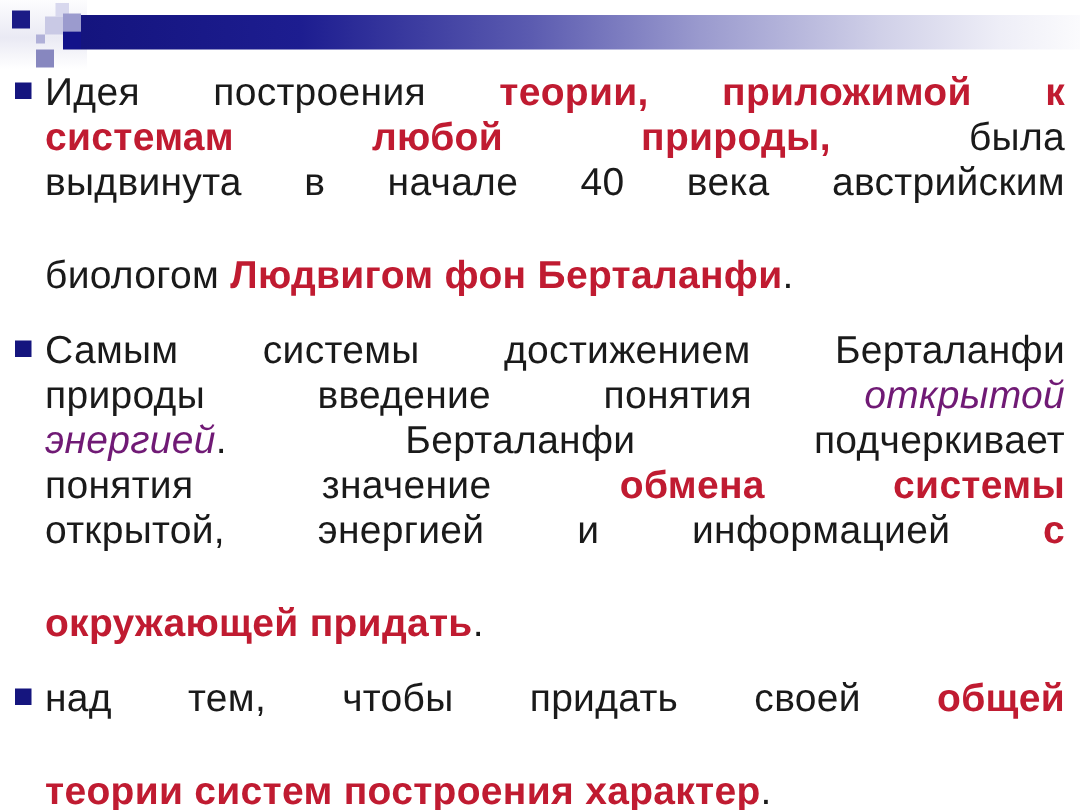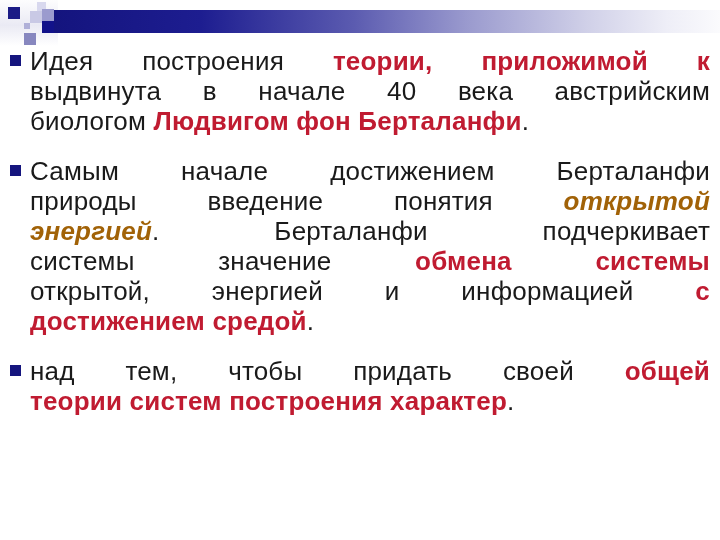--- a/index.html
+++ b/index.html
@@ -49,24 +49,24 @@
     background:#15157e;
   }
   .line{
     font-size:26px;
     line-height:30px;
     color:#1a1a1a;
     text-align:justify;
     text-align-last:justify;
     letter-spacing:0.2px;
   }
-  .line.last{text-align-last:left;}
+  .line.last{text-align-last:left;margin-top:32px;}
   .run-n{color:#1a1a1a;font-weight:400;}
   .run-b{color:#c01b31;font-weight:700;}
-  .run-bi{color:#a16207;font-weight:700;font-style:italic;}
+  .run-bi{color:#701a75;font-weight:400;font-style:italic;}
 </style>
 </head>
 <body>
 
 <div class="slide">
 
   <div class="corner-glow"></div>
   <div class="title-bar"></div>
   <div>
     <div class="sq sq1"></div>
@@ -75,31 +75,32 @@
     <div class="sq sq4"></div>
     <div class="sq sq5"></div>
     <div class="sq sq6"></div>
     <div class="sq sq7"></div>
   </div>
 
   <div class="content">
       <div class="bullet-item">
         <span class="bullet"></span>
         <div class="line"><span class="run-n">Идея построения </span><span class="run-b">теории, приложимой к</span></div>
+        <div class="line"><span class="run-b">системам любой природы,</span><span class="run-n"> была</span></div>
         <div class="line"><span class="run-n">выдвинута в начале 40 века австрийским</span></div>
         <div class="line last"><span class="run-n">биологом </span><span class="run-b">Людвигом фон Берталанфи</span><span class="run-n">.</span></div>
       </div>
       <div class="bullet-item">
         <span class="bullet"></span>
-        <div class="line"><span class="run-n">Самым начале достижением Берталанфи</span></div>
+        <div class="line"><span class="run-n">Самым системы достижением Берталанфи</span></div>
         <div class="line"><span class="run-n">природы введение понятия </span><span class="run-bi">открытой</span></div>
         <div class="line"><span class="run-bi">энергией</span><span class="run-n">. Берталанфи подчеркивает</span></div>
-        <div class="line"><span class="run-n">системы значение </span><span class="run-b">обмена системы</span></div>
+        <div class="line"><span class="run-n">понятия значение </span><span class="run-b">обмена системы</span></div>
         <div class="line"><span class="run-n">открытой, энергией и информацией </span><span class="run-b">с</span></div>
-        <div class="line last"><span class="run-b">достижением средой</span><span class="run-n">.</span></div>
+        <div class="line last"><span class="run-b">окружающей придать</span><span class="run-n">.</span></div>
       </div>
       <div class="bullet-item">
         <span class="bullet"></span>
         <div class="line"><span class="run-n">над тем, чтобы придать своей </span><span class="run-b">общей</span></div>
         <div class="line last"><span class="run-b">теории систем построения характер</span><span class="run-n">.</span></div>
       </div>
     </div>
 
 </div>
 

